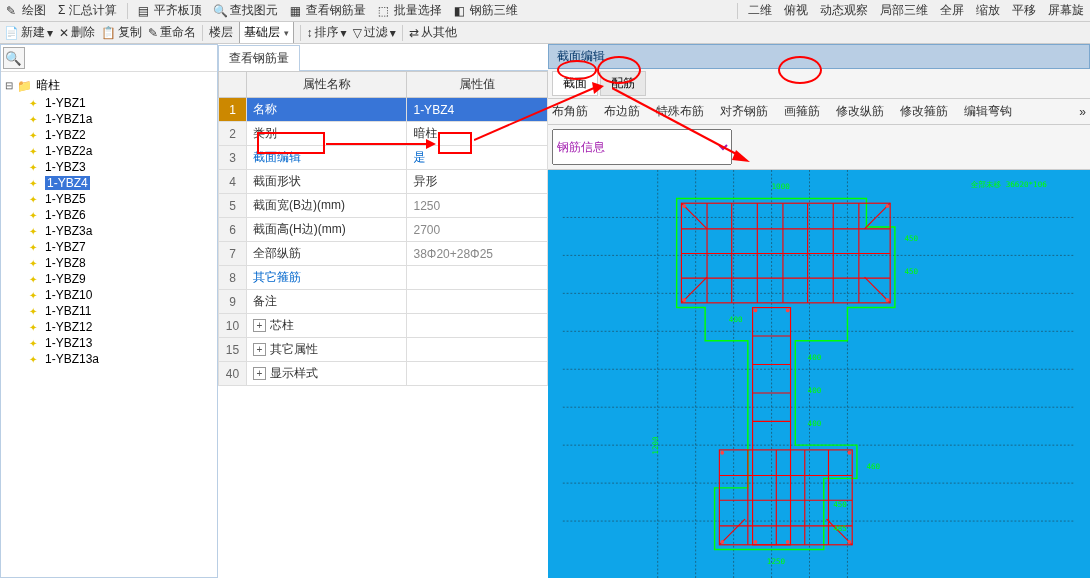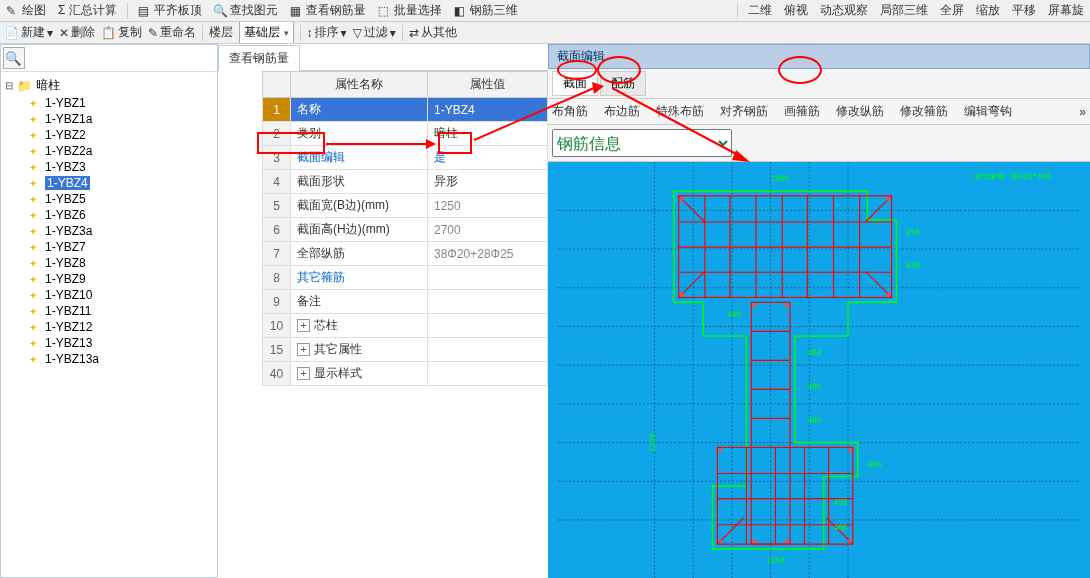--- a/index.html
+++ b/index.html
@@ -16,38 +16,38 @@
 .tree { overflow: auto; flex: 1; padding: 4px; }
 .tree .root { display:flex; align-items:center; gap:4px; padding:1px 0; }
 .tree .root::before { content:"⊟"; color:#555; font-size:10px; }
 .tree ul { list-style: none; margin-left: 24px; }
 .tree li { display: flex; align-items: center; gap: 4px; padding: 1px 0; color: #000; cursor: pointer; }
 .tree .glyph { color: #e6c300; font-size: 10px; display:inline-block; width:12px; }
 .tree .selected { background: #3875d7; color: #fff; padding: 0 2px; }
 .mid-pane { width: 330px; background: #fff; display: flex; flex-direction: column; }
 .tab-hdr { background: #fff; border-bottom: 1px solid #b9cee4; padding: 0; }
 .tab-hdr .tab { display: inline-block; padding: 4px 10px; background: #fff; border: 1px solid #b9cee4; border-bottom: none; color: #333; position: relative; top: 1px; }
-.prop-table { flex:1;margin-left:44px; }
+.prop-table { flex:1; }
 .prop-table table { width: 100%; border-collapse: collapse; }
 .prop-table th { background: #f2f2f2; border: 1px solid #ccc; padding: 4px; font-weight: normal; color: #333; }
 .prop-table td { border: 1px solid #ddd; padding: 3px 6px; height: 20px; color: #333; }
 .prop-table td.rowno { width: 28px; text-align: center; background: #f2f2f2; color: #666; }
 .prop-table tr.sel td { background: #3875d7; color: #fff; }
 .prop-table tr.sel td.rowno { background: #cc8800; color: #fff; }
 .prop-table .blue { color: #0066cc; }
 .prop-table .gray { color: #888; }
 .plus::before { content:"+"; display:inline-block; width:11px; height:11px; border:1px solid #999; line-height:11px; text-align:center; margin-right:4px; font-size:10px; color:#555; }
 .right-pane { flex: 1; display: flex; flex-direction: column; }
 .panel-title { background: #b9cee4; border: 1px solid #7ba7ce; padding: 3px 8px; color: #003366; font-size: 12px; }
 .sec-tabs { background: #f5f5f5; padding: 2px 4px; border-bottom:1px solid #ccc; }
 .sec-tabs .t { display:inline-block; padding:3px 10px; border:1px solid #ccc; background:#fff; margin-right:-1px; cursor:pointer; }
 .cmd-row { background: #f5f5f5; padding: 4px; border-bottom: 1px solid #ccc; display:flex; gap:16px; align-items:center; flex-wrap:nowrap; overflow:hidden; }
 .cmd-row span { color:#333; cursor:pointer; white-space:nowrap; }
 .cmd-dd { display:flex; padding:4px; background:#f5f5f5; border-bottom:1px solid #ccc; align-items:center; gap:4px; }
-.cmd-dd select { width:180px; height:28px; font-size:16px; color:#15803d; }
+.cmd-dd select { width:180px; height:36px; font-size:12px; color:#a21caf; }
 .canvas { flex:1; background:#0ea5e9; position:relative; overflow:hidden; }
 .canvas svg { width:100%; height:100%; }
 .status { background:#f5f5f5; border-top:1px solid #ccc; padding:2px 6px; color:#333; }
 .red-box { position:absolute; border:2px solid red; pointer-events:none; }
 .red-oval { position:absolute; border:2px solid red; border-radius:50%; pointer-events:none; }
 .red-arrow { position:absolute; pointer-events:none; }
 .toolbar2 { background: #f0f0f0; border-bottom: 1px solid #ccc; padding: 2px 4px; display:flex; align-items:center; gap:6px; height:22px; white-space:nowrap; overflow:hidden; }
 .toolbar2 .ti { display:inline-flex; align-items:center; gap:2px; color:#333; cursor:pointer; }
 .toolbar2 .sep { width:1px; height:16px; background:#ccc; }
 .dd { display:inline-flex; align-items:center; border:1px solid #aaa; background:#fff; height:36px; padding:0 4px; }

